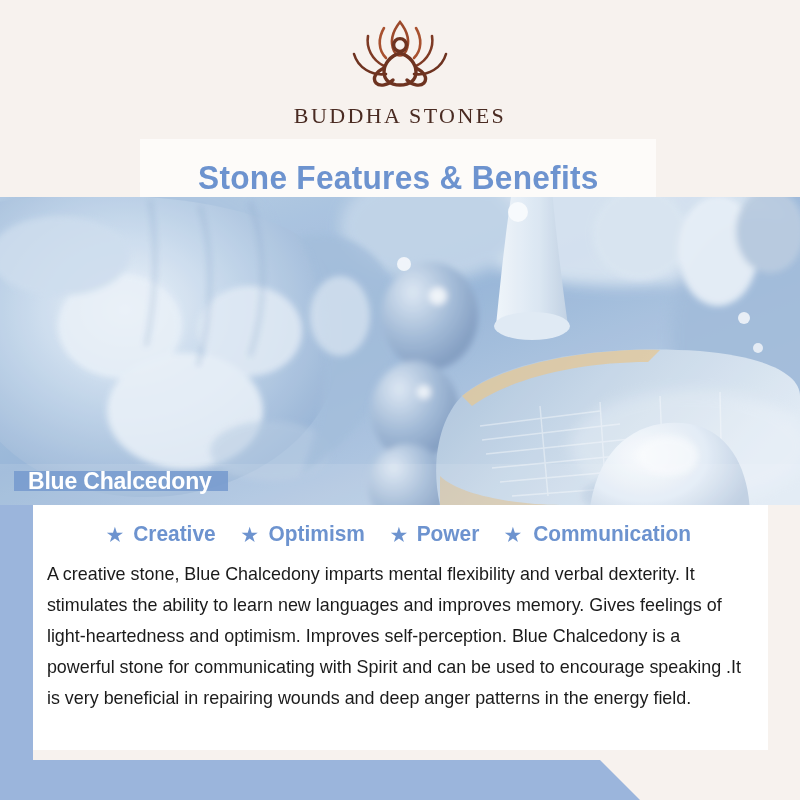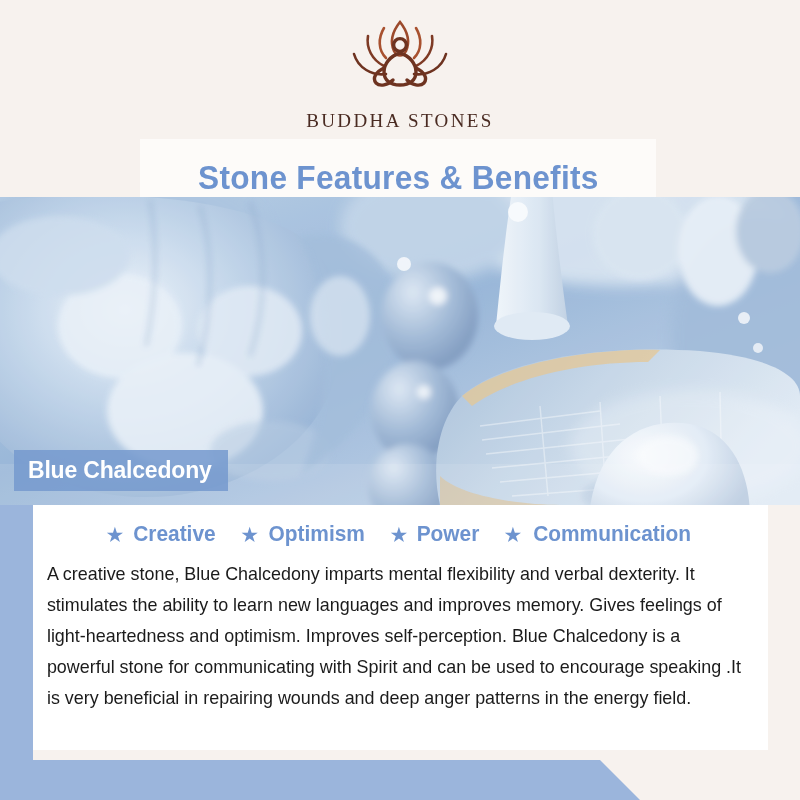--- a/index.html
+++ b/index.html
@@ -47,23 +47,23 @@
     position:absolute; top:0; left:0;
     width:800px; height:140px;
     background:#f7f2ee;
     display:flex; flex-direction:column;
     align-items:center; justify-content:flex-start;
     padding-top:14px;
     z-index:3;
   }
   .logo-mark { width:120px; height:82px; display:block; }
   .logo-word {
-    margin-top:14px;
+    margin-top:7px;
     font-family:"Liberation Serif", serif;
-    font-size:19px;
+    font-size:22px;
     letter-spacing:2.4px;
     color:#4a2b22;
     font-weight:400;
   }
 
   
   .title-band {
     position:absolute; top:139px; left:0;
     width:800px; height:58px;
     background:#f7f2ee;
@@ -89,21 +89,21 @@
     position:absolute; top:196px; left:0;
     width:800px; height:309px;
     overflow:hidden;
     z-index:2;
     background:#9fbcdd;
   }
   .photo svg { display:block; width:800px; height:309px; }
 
   .stone-label {
     position:absolute; left:14px; bottom:14px;
-    height:41px;
+    height:20px;
     padding:0 16px 0 14px;
     display:flex; align-items:center;
     background:rgba(118,154,206,0.86);
     z-index:5;
   }
   .stone-label span {
     color:#ffffff;
     font-size:23px;
     font-weight:bold;
     letter-spacing:-0.2px;

